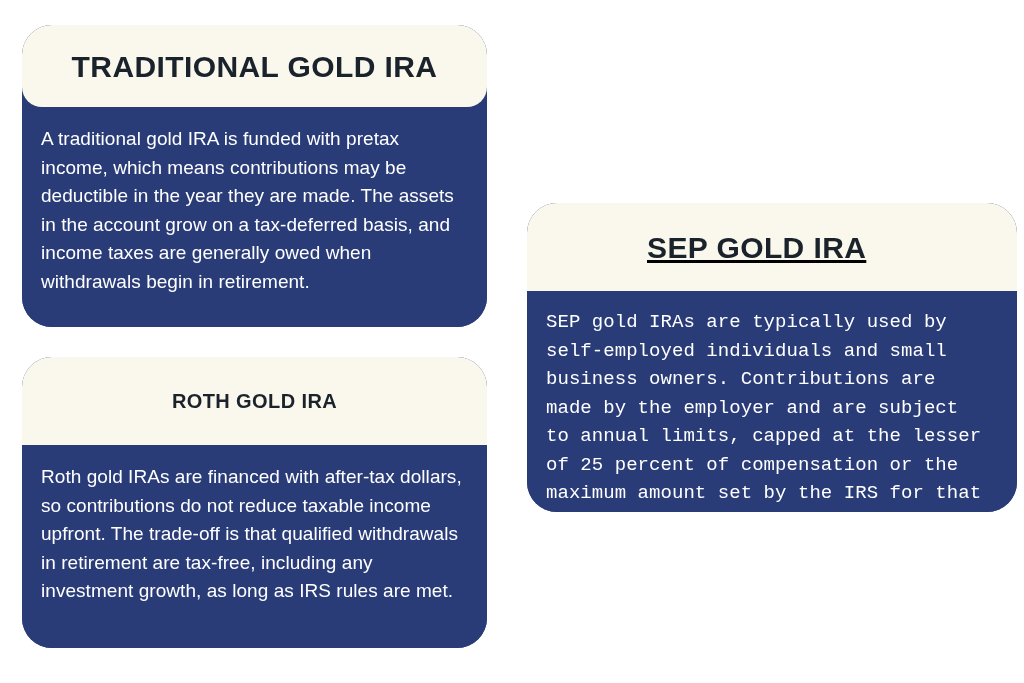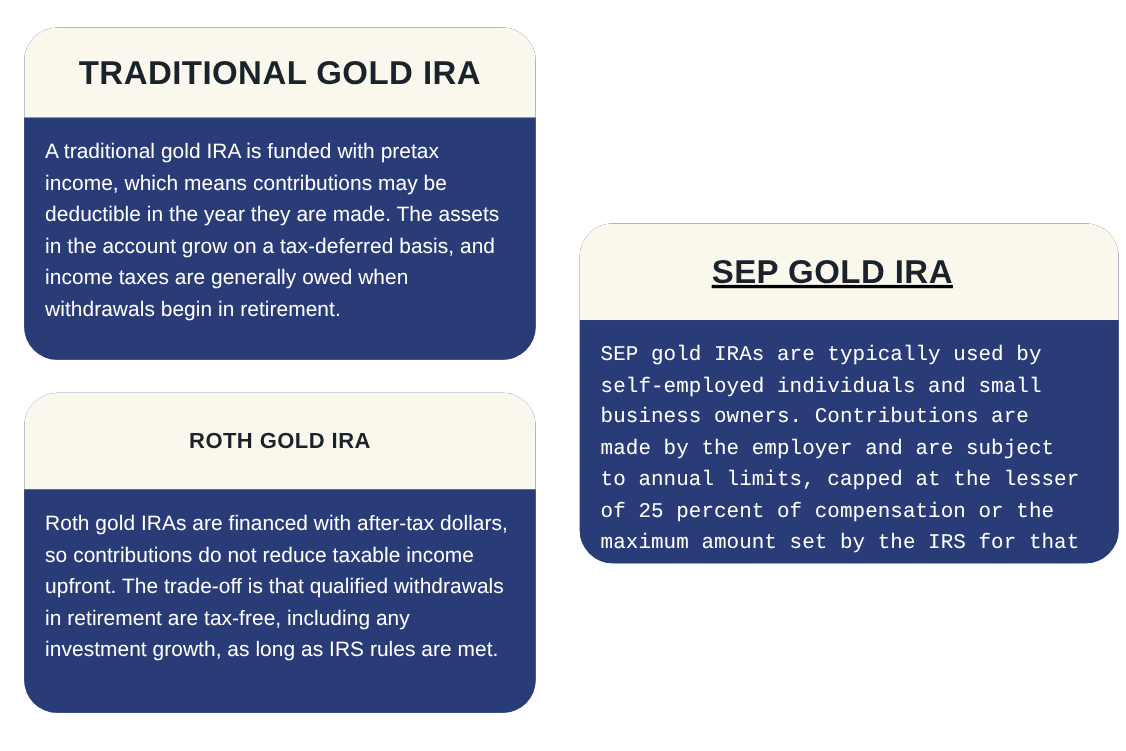--- a/index.html
+++ b/index.html
@@ -51,40 +51,42 @@
     text-align: center;
     line-height: 1.1;
     white-space: nowrap;
   }
 
   .card-body {
     background: #2A3C78;
     flex: 1 1 auto;
     box-sizing: border-box;
     width: 100%;
+    border-radius: 15px;
   }
 
   .card-text {
     color: #FFFFFF;
     font-size: 19px;
     line-height: 28.5px;
     letter-spacing: 0.05px;
     margin: 0;
     font-weight: 400;
   }
 
   
   #card-traditional {
     left: 22px;
     top: 25px;
     width: 465px;
     height: 302px;
   }
   #card-traditional .card-header {
     height: 82px;
+    border-radius: 20px;
   }
   #card-traditional .card-title {
     font-size: 30px;
   }
   #card-traditional .card-body {
     padding: 18px 18px 0 19px;
   }
 
   
   #card-roth {

